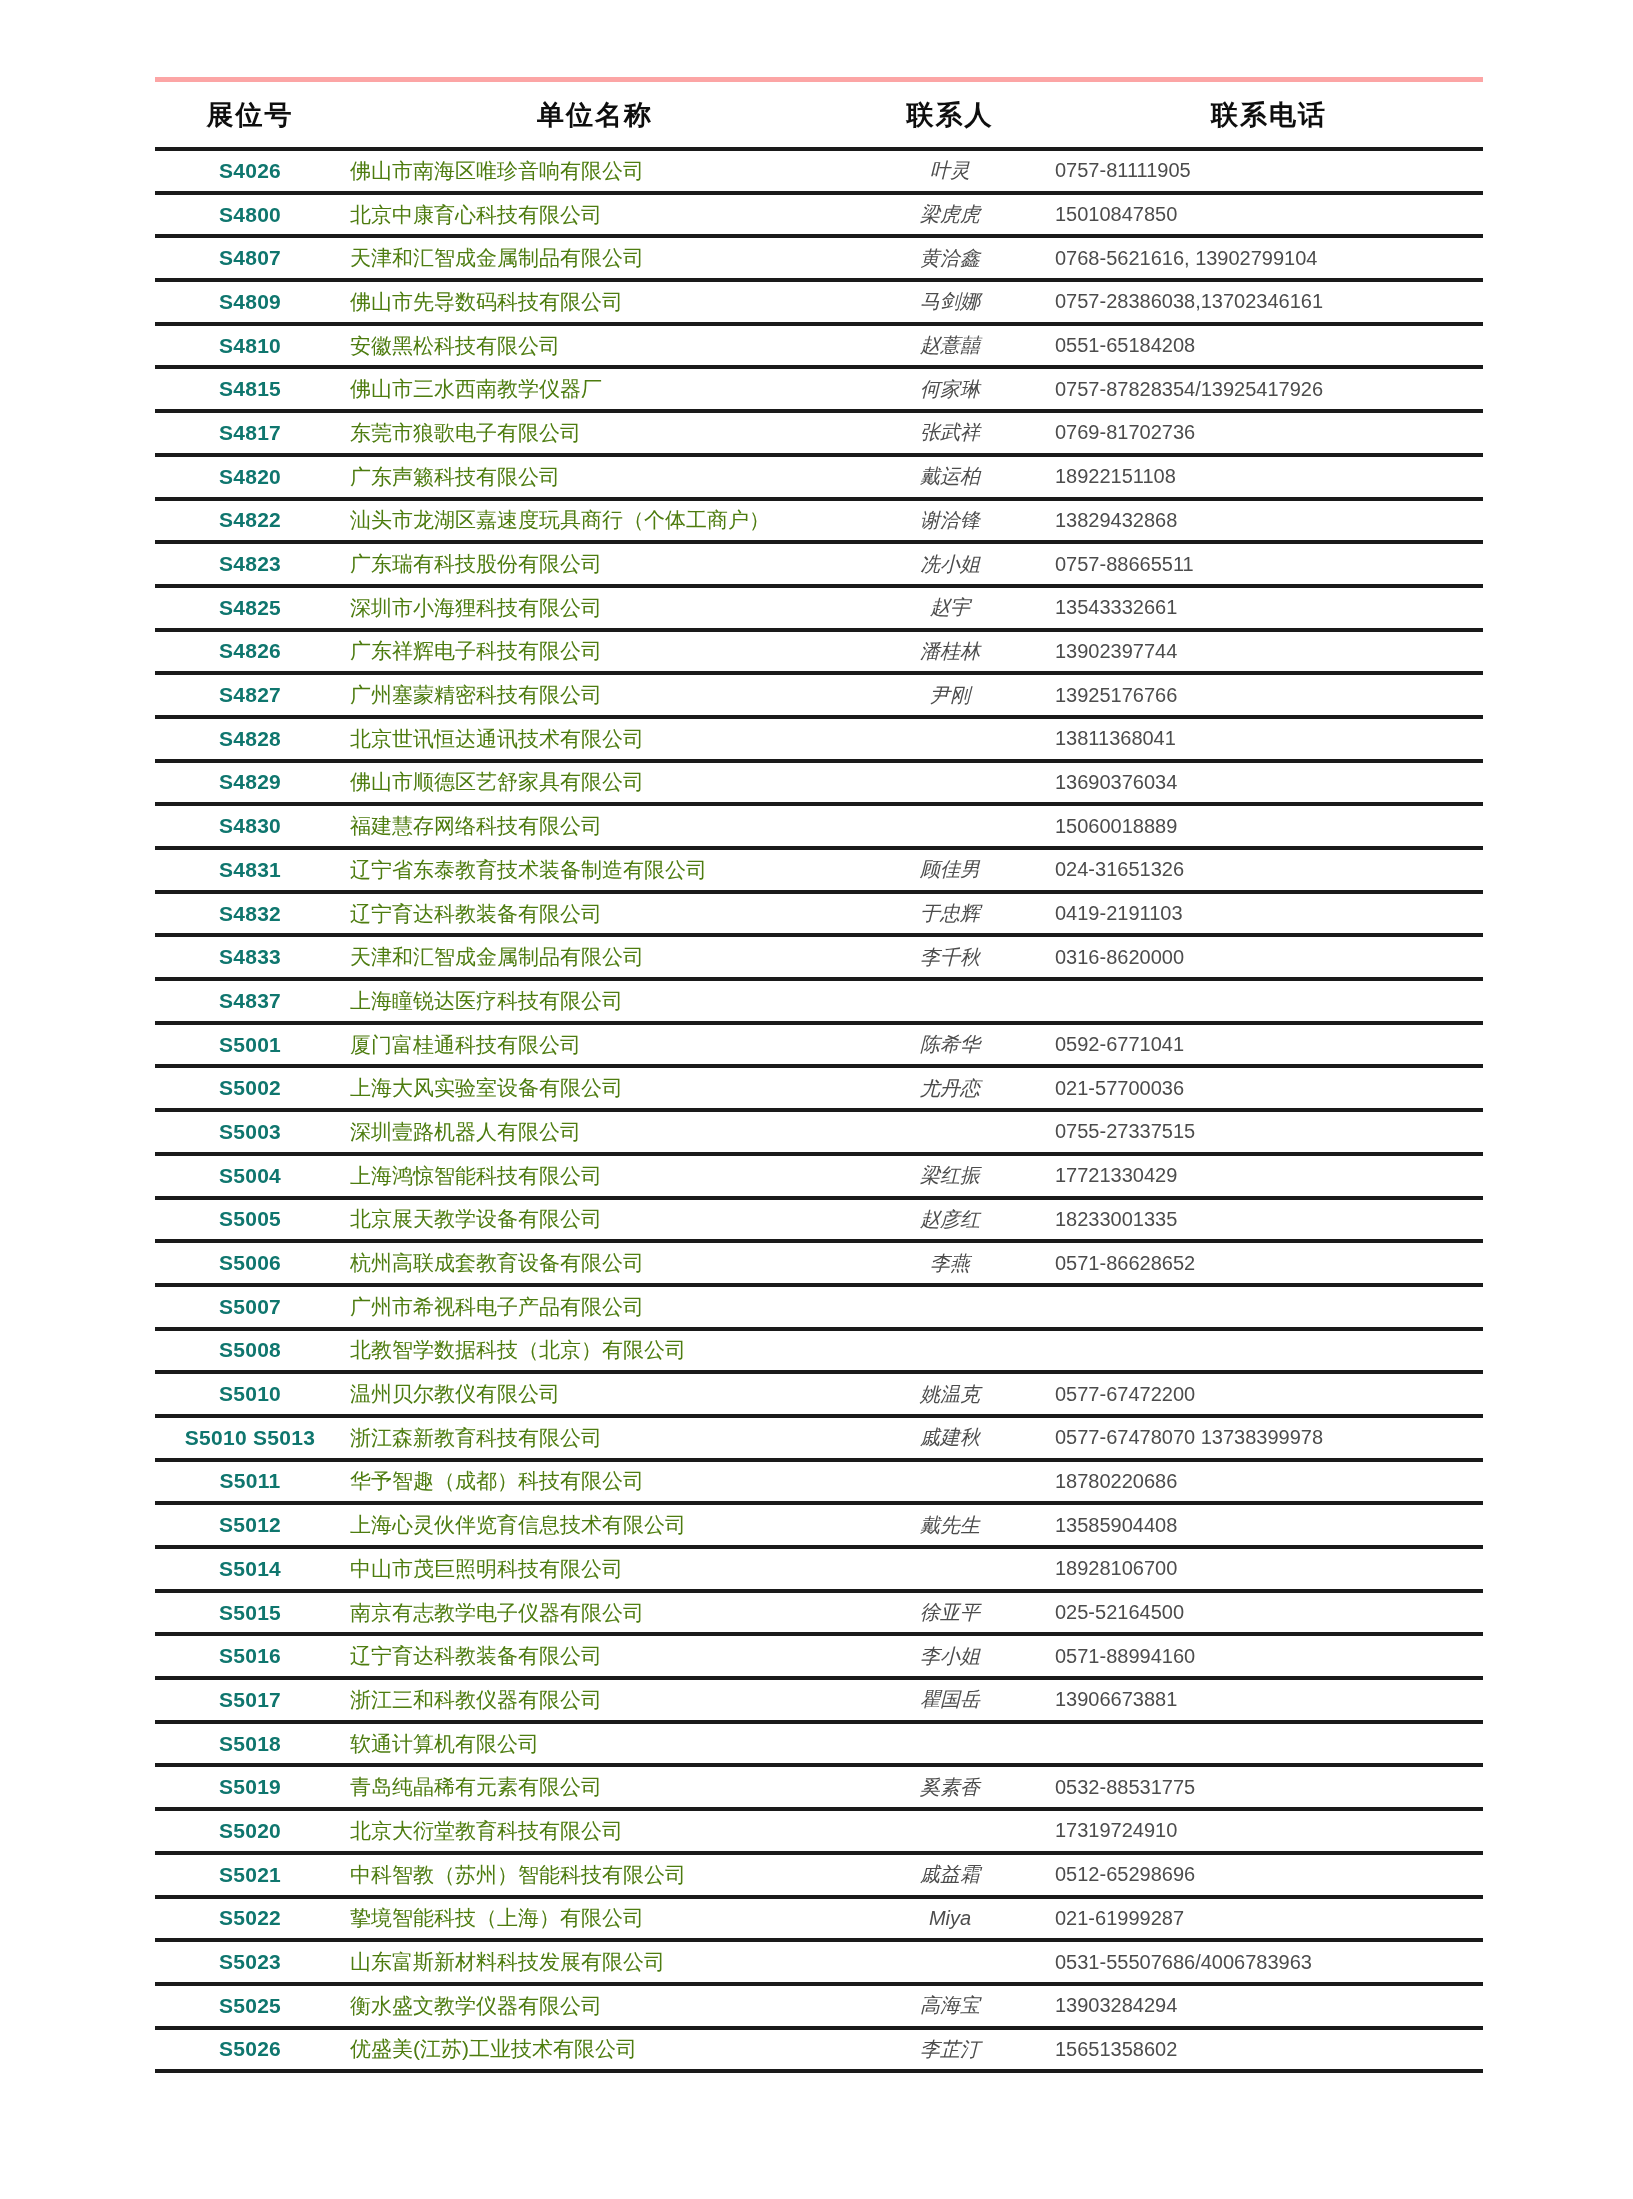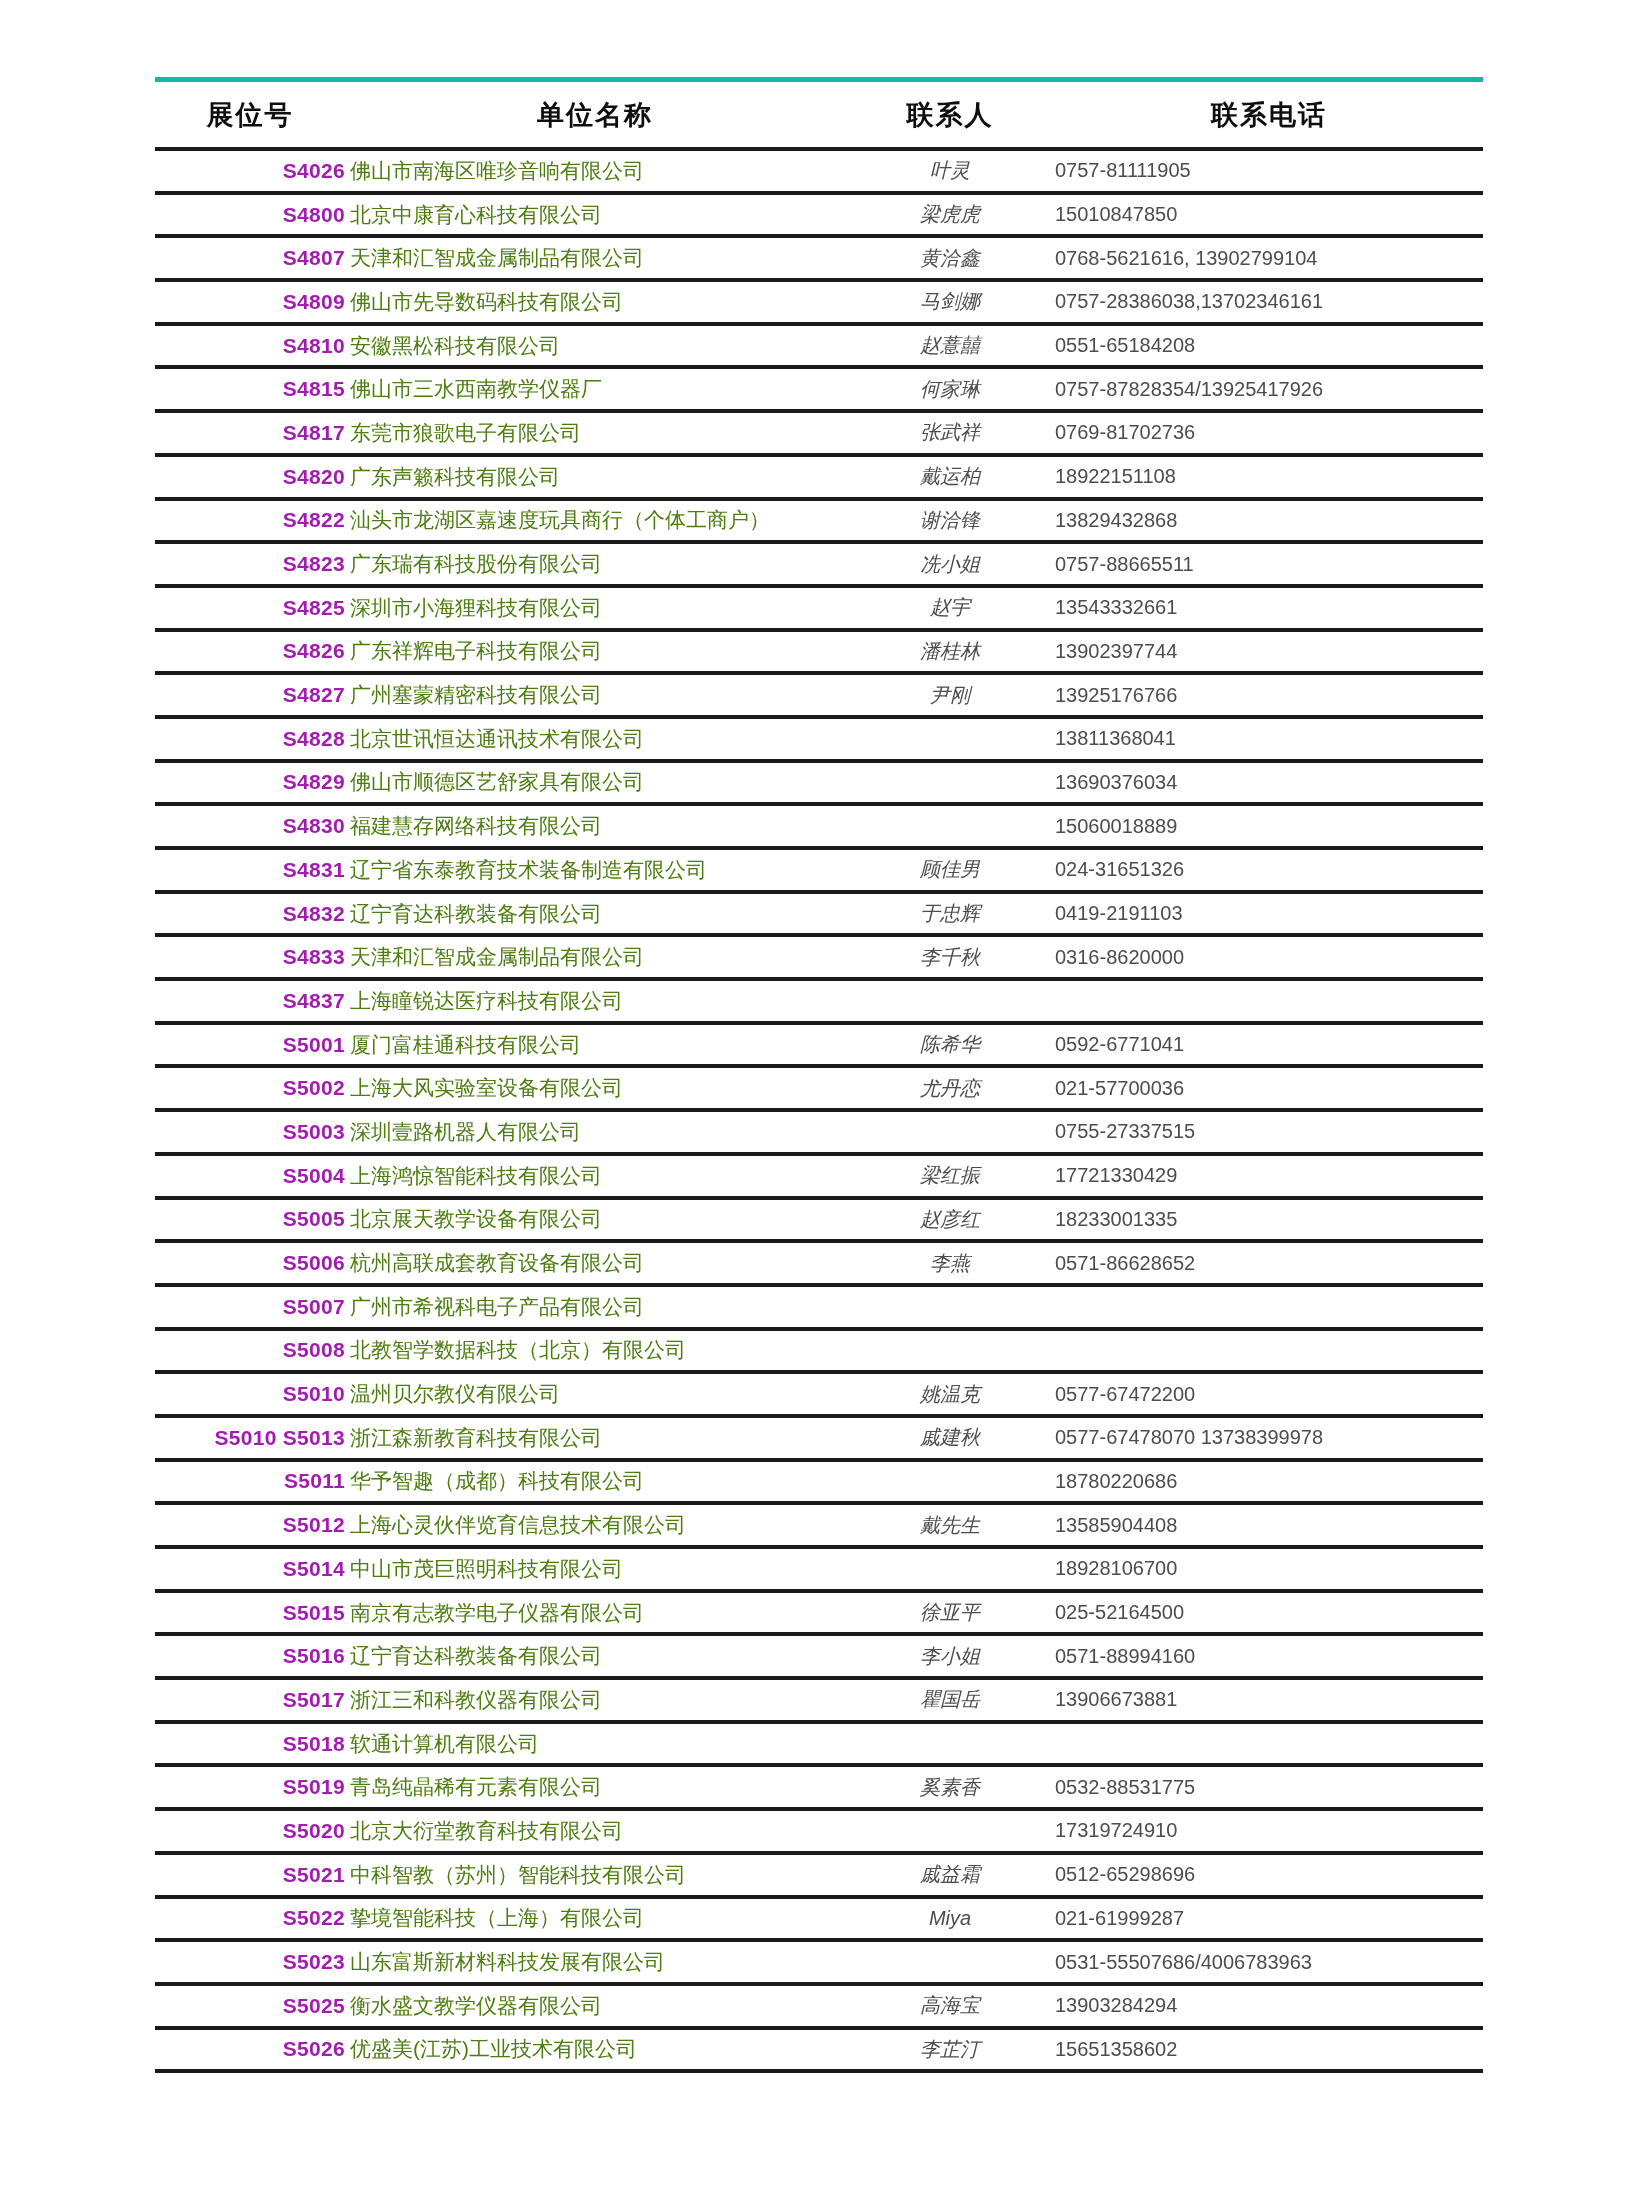--- a/index.html
+++ b/index.html
@@ -7,43 +7,43 @@
     width: 1633px; height: 2199px;
     background: #ffffff;
     font-family: "Liberation Sans", sans-serif;
     position: relative;
     overflow: hidden;
   }
   .booth-table {
     position: absolute;
     left: 155px; top: 77px;
     width: 1328px;
-    border-top: 5px solid #14b8a6;
+    border-top: 5px solid #fca5a5;
   }
   .t-row {
     display: grid;
     grid-template-columns: 190px 500px 210px 428px;
     align-items: center;
     border-bottom: 4px solid #1a1a1a;
     height: 39.7px;
     box-sizing: content-box;
   }
   .t-row.header { height: 65px; }
   .h-cell {
     font-weight: bold;
     font-size: 27px;
     color: #0e0e0e;
     text-align: center;
     letter-spacing: 2px;
   }
   .cell-booth {
     font-weight: bold;
     font-size: 21px;
-    color: #a21caf;
-    text-align: right;
+    color: #0f766e;
+    text-align: center;
     letter-spacing: 0.3px;
     white-space: nowrap;
   }
   .cell-company {
     font-size: 21px;
     color: #4d7c0f;
     padding-left: 5px;
     white-space: nowrap;
     overflow: hidden;
   }

